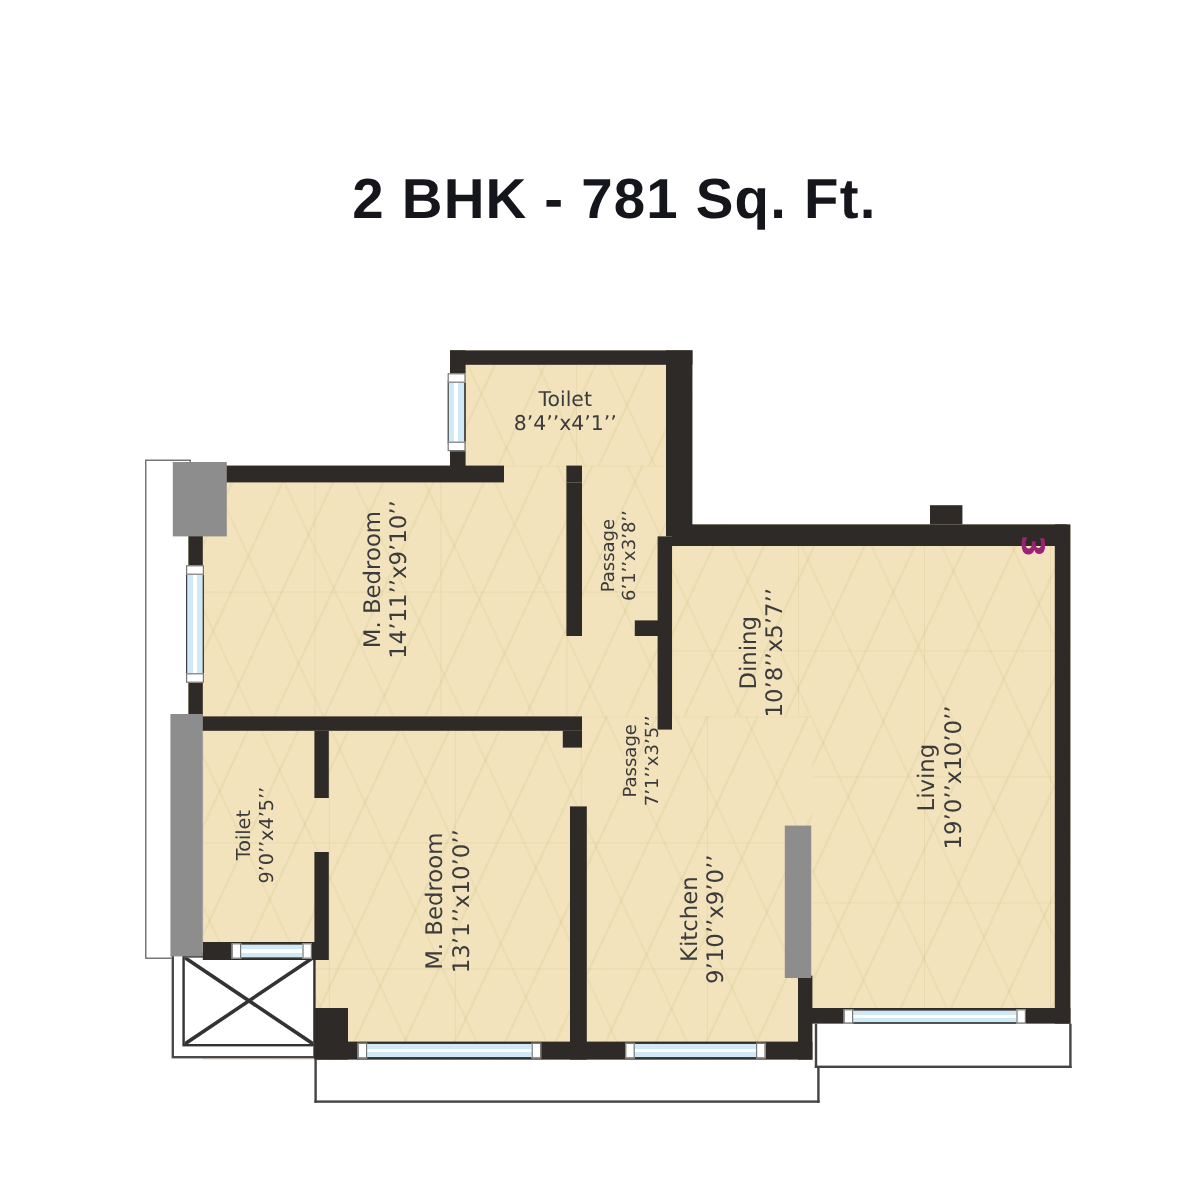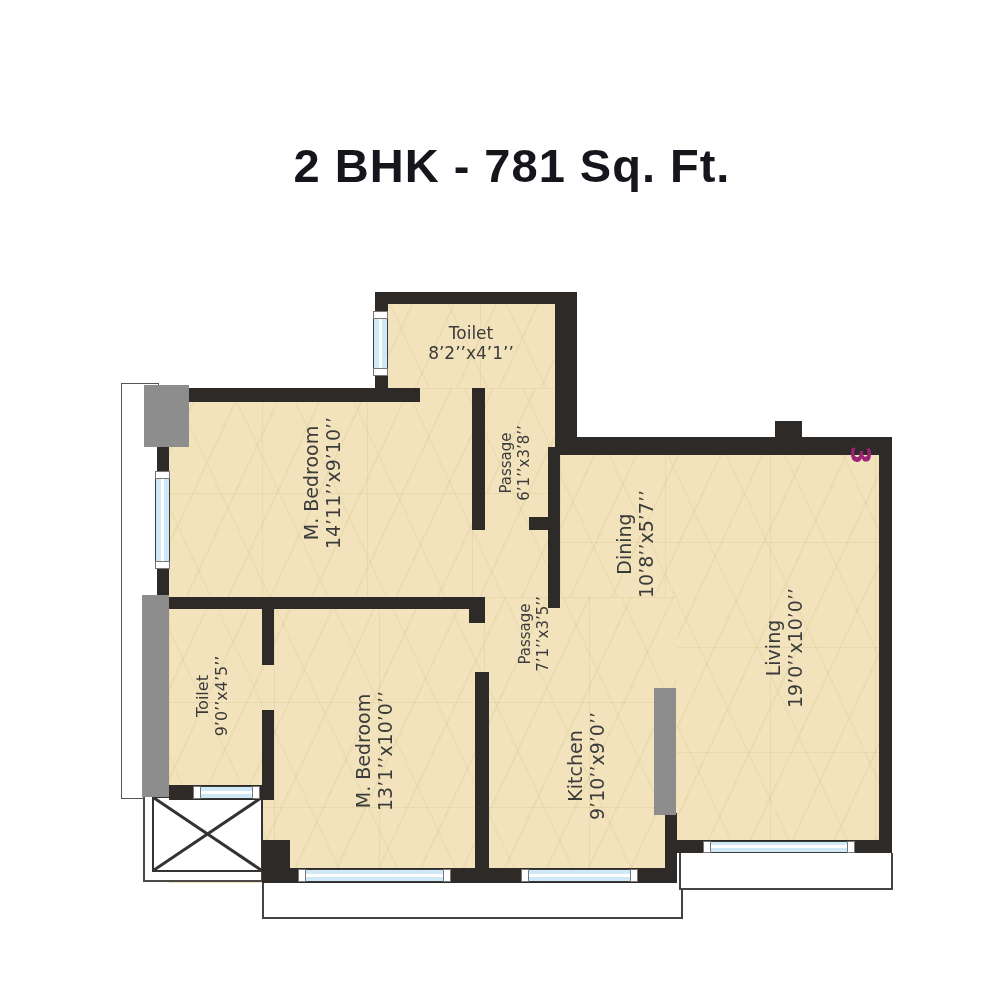--- a/index.html
+++ b/index.html
@@ -115,21 +115,21 @@
 
   <div class="win win-v" style="left:361px;top:317px;width:15px;height:53px;"></div>
   <div class="win win-v" style="left:143px;top:477px;width:15px;height:86px;"></div>
   <div class="win win-h" style="left:187px;top:786px;width:55px;height:13px;"></div>
   <div class="win win-h" style="left:292px;top:869px;width:141px;height:13px;"></div>
   <div class="win win-h" style="left:515px;top:869px;width:105px;height:13px;"></div>
   <div class="win win-h" style="left:697px;top:841px;width:140px;height:12px;"></div>
 
   <div class="label" style="left: 459px; top: 343px; font-size: 17px; color: rgb(59, 59, 59);">
     <span class="nm">Toilet</span>
-    <span class="dm">8’2’’x4’1’’</span>
+    <span class="dm">8’4’’x4’1’’</span>
   </div>
 
   <div class="label rot" style="left: 310px; top: 483px; font-size: 19px; color: rgb(59, 59, 59);">
     <span class="nm">M. Bedroom</span>
     <span class="dm">14’11’’x9’10’’</span>
   </div>
 
   <div class="label rot" style="left: 504px; top: 463px; font-size: 15px; color: rgb(59, 59, 59);">
     <span class="nm">Passage</span>
     <span class="dm">6’1’’x3’8’’</span>

